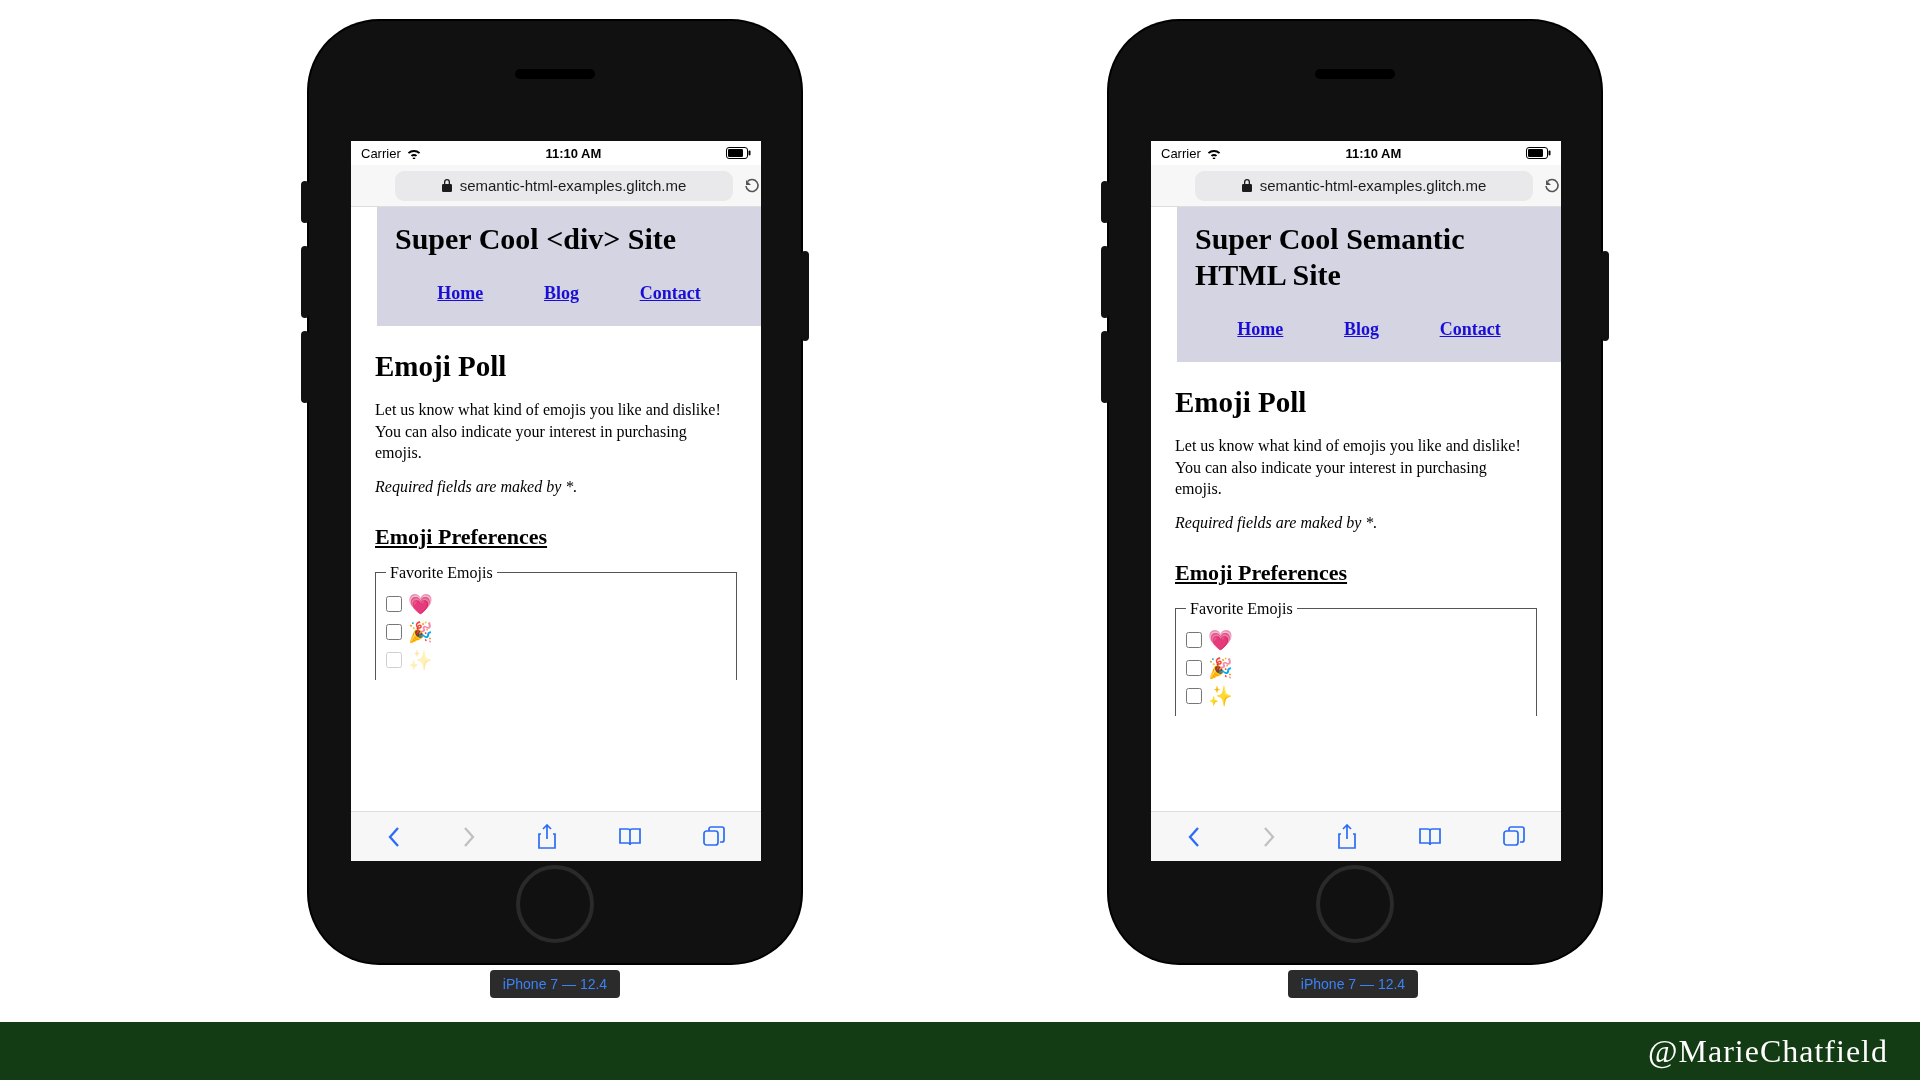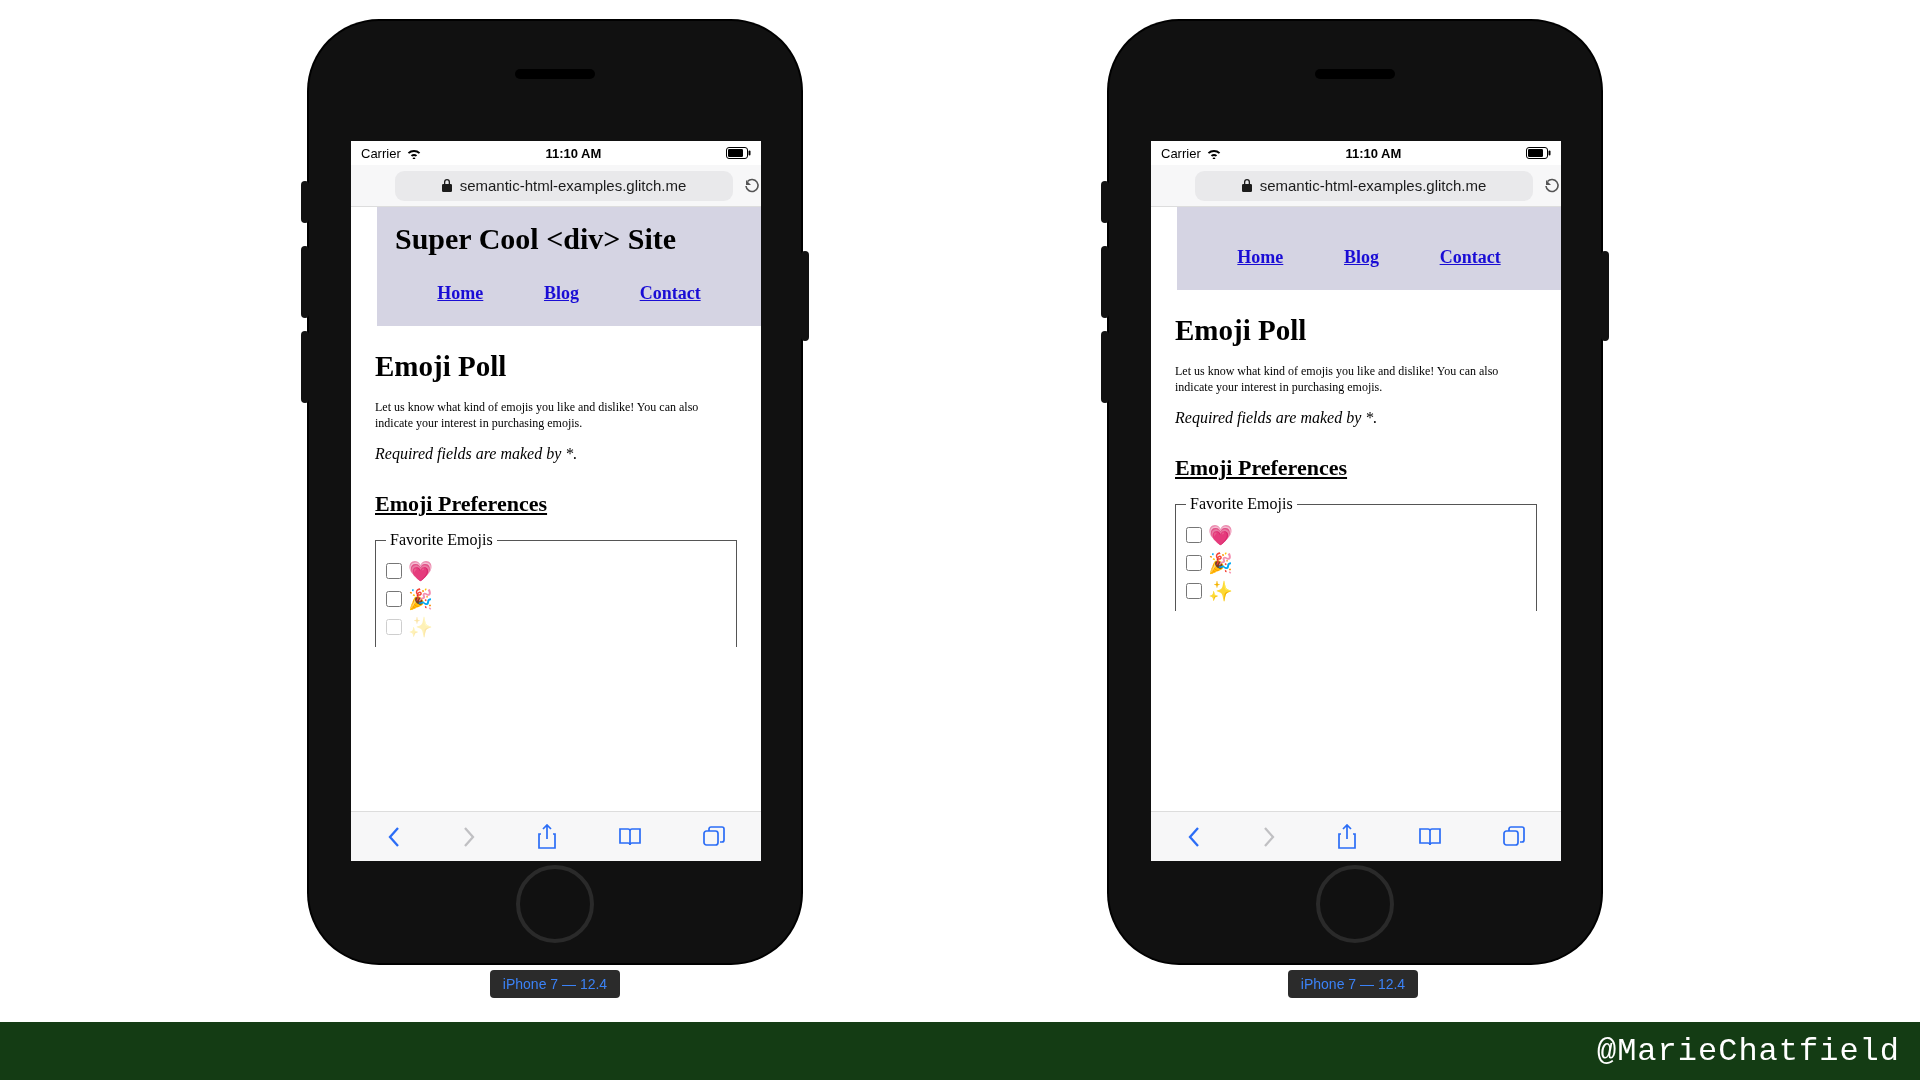--- a/index.html
+++ b/index.html
@@ -9,22 +9,22 @@
   font-family: Georgia, "Times New Roman", serif;
   position:relative;
   overflow:hidden;
 }
 .footer-bar {
   position:absolute; left:0; bottom:0;
   width:1920px; height:58px;
   background:#143c14;
 }
 .attribution {
-  position:absolute; right:20px; bottom:10px;
-  font-family: Liberation Mono, monospace;
+  position:absolute; right:32px; bottom:10px;
+  font-family: Liberation Serif, serif;
   font-size:32px; color:#fff;
   letter-spacing:1px;
 }
 .phone {
   position:absolute;
   width:492px; height:942px;
   top:21px;
   background:#111;
   border-radius:70px;
   box-shadow: 0 0 0 2px #000;
@@ -117,21 +117,21 @@
 }
 .nav a {
   color:#1a0dd5;
   text-decoration:underline;
   font-weight:bold;
   font-size:18px;
   font-family:Georgia,serif;
 }
 .page-body { padding:24px 24px; color:#000; }
 .h2 { font-size:29px; font-weight:bold; margin-bottom:16px;}
-.copy { font-size:12px; line-height:1.35; margin-bottom:14px;}
+.copy { font-size:16px; line-height:1.35; margin-bottom:14px;}
 .note { font-style:italic; font-size:16px; margin-bottom:28px;}
 .h3 { font-size:22px; font-weight:bold; margin-bottom:14px;text-decoration:underline;}
 fieldset {
   border:1.5px solid #555;
   border-bottom:none;
   padding:10px 10px 4px 10px;
 }
 legend { font-size:16px; padding:0 4px;}
 .opt { display:flex; align-items:center; gap:6px; font-size:20px; margin-bottom:4px;}
 .opt input { width:16px; height:16px; }
@@ -311,20 +311,21 @@
       </div>
       <span class="refresh">
         <svg width="18" height="18" viewBox="0 0 18 18">
             <path fill="none" stroke="#555" stroke-width="1.6" d="M4.5 4.5A6 6 0 113 9"></path>
             <path fill="#555" d="M3 3v5h5z"></path>
           </svg>
       </span>
     </div>
     <div class="page">
       <div class="page-header">
+        <div class="page-title">Super Cool Semantic HTML Site</div>
         <div class="nav">
           <a>Home</a>
           <a>Blog</a>
           <a>Contact</a>
         </div>
       </div>
       <div class="page-body">
         <div class="h2">Emoji Poll</div>
         <div class="copy">Let us know what kind of emojis you like and dislike! You can also indicate your interest in purchasing emojis.</div>
         <div class="note">Required fields are maked by *.</div>

